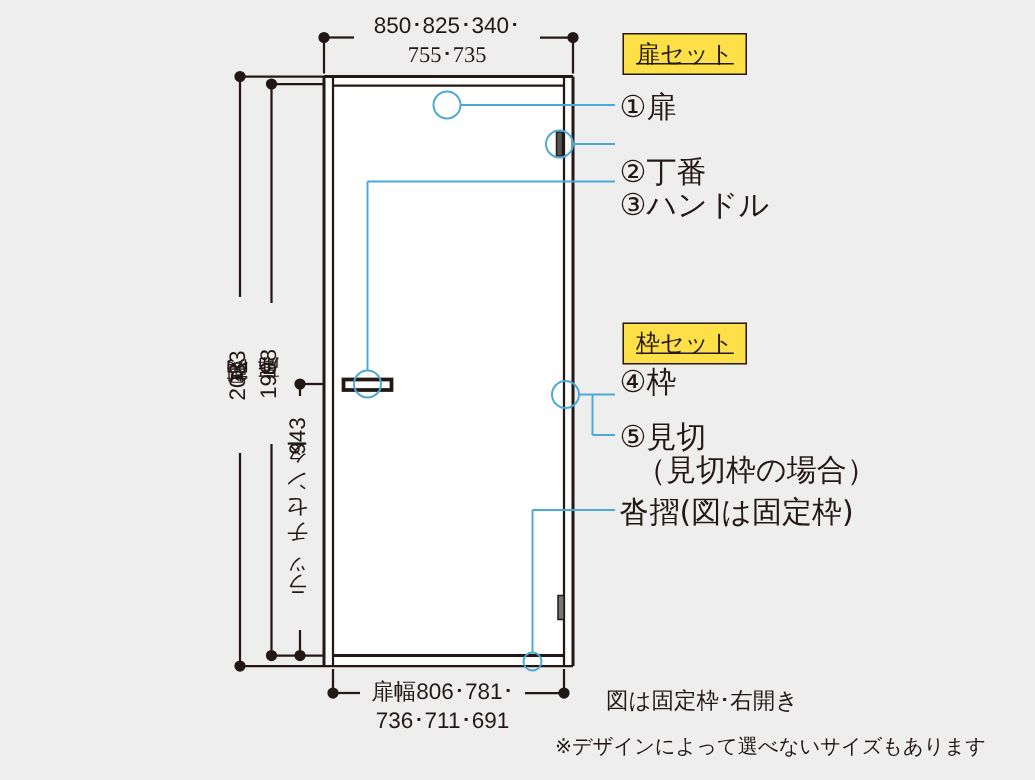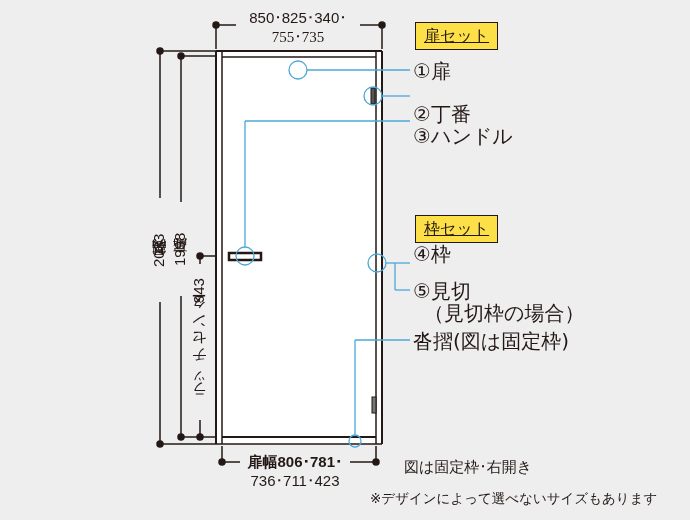--- a/index.html
+++ b/index.html
@@ -108,22 +108,22 @@
   </g>
 </svg>
 
 <div class="txt dim" style="left:236px;top:10px;width:124px;">850･825･340･</div>
 <div class="txt dim" style="left:236px;top:30px;width:124px;font-family:Liberation Serif, serif;">755･735</div>
 
 <div class="vtxt" style="left:151px;top:200px;height:100px;text-align:center;">製品高2033</div>
 <div class="vtxt" style="left:172px;top:204px;height:90px;text-align:center;">扉高1998</div>
 <div class="vtxt" style="left:191px;top:266px;height:152px;text-align:center;">ラッチセンター943</div>
 
-<div class="txt dim" style="left:240px;top:454px;width:110px;font-weight:bold;">扉幅806･781･</div>
-<div class="txt dim" style="left:240px;top:473px;width:110px;">736･711･423</div>
+<div class="txt dim" style="left:240px;top:454px;width:110px;">扉幅806･781･</div>
+<div class="txt dim" style="left:240px;top:473px;width:110px;">736･711･691</div>
 
 <div class="box" style="left:415px;top:22px;">扉セット</div>
 <div class="box" style="left:415px;top:215px;">枠セット</div>
 
 <div class="txt lbl" style="left:413px;top:61px;">
   <span>①</span><span>扉</span>
 </div>
 <div class="txt lbl" style="left:413px;top:104px;">
   <span>②</span><span>丁番</span>
 </div>

